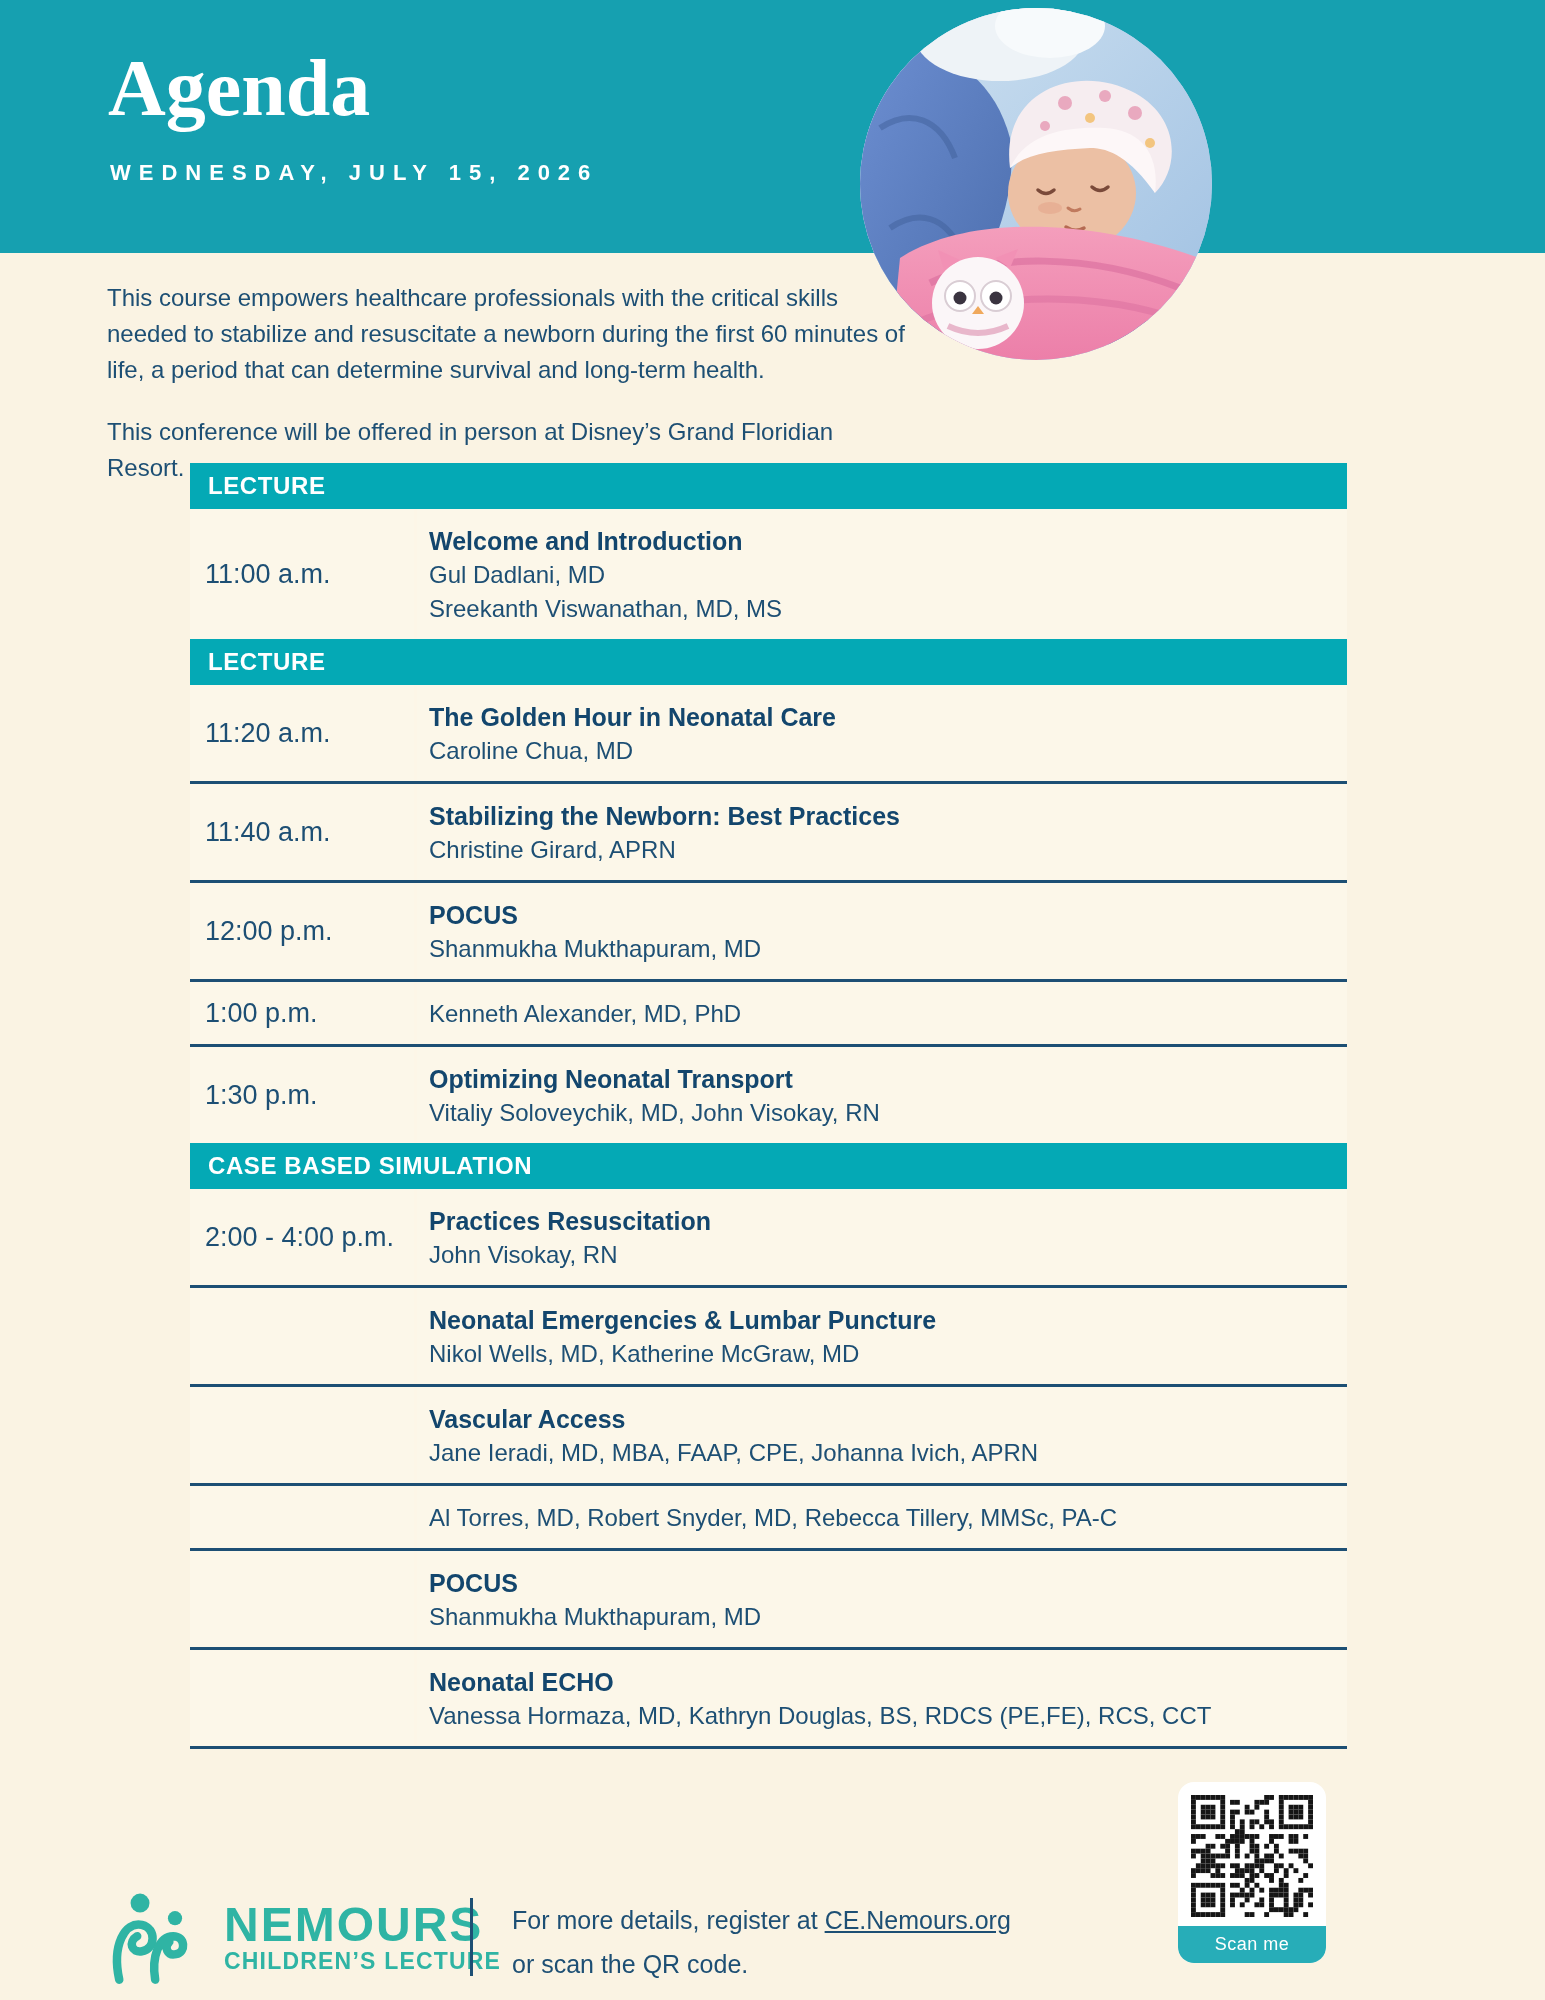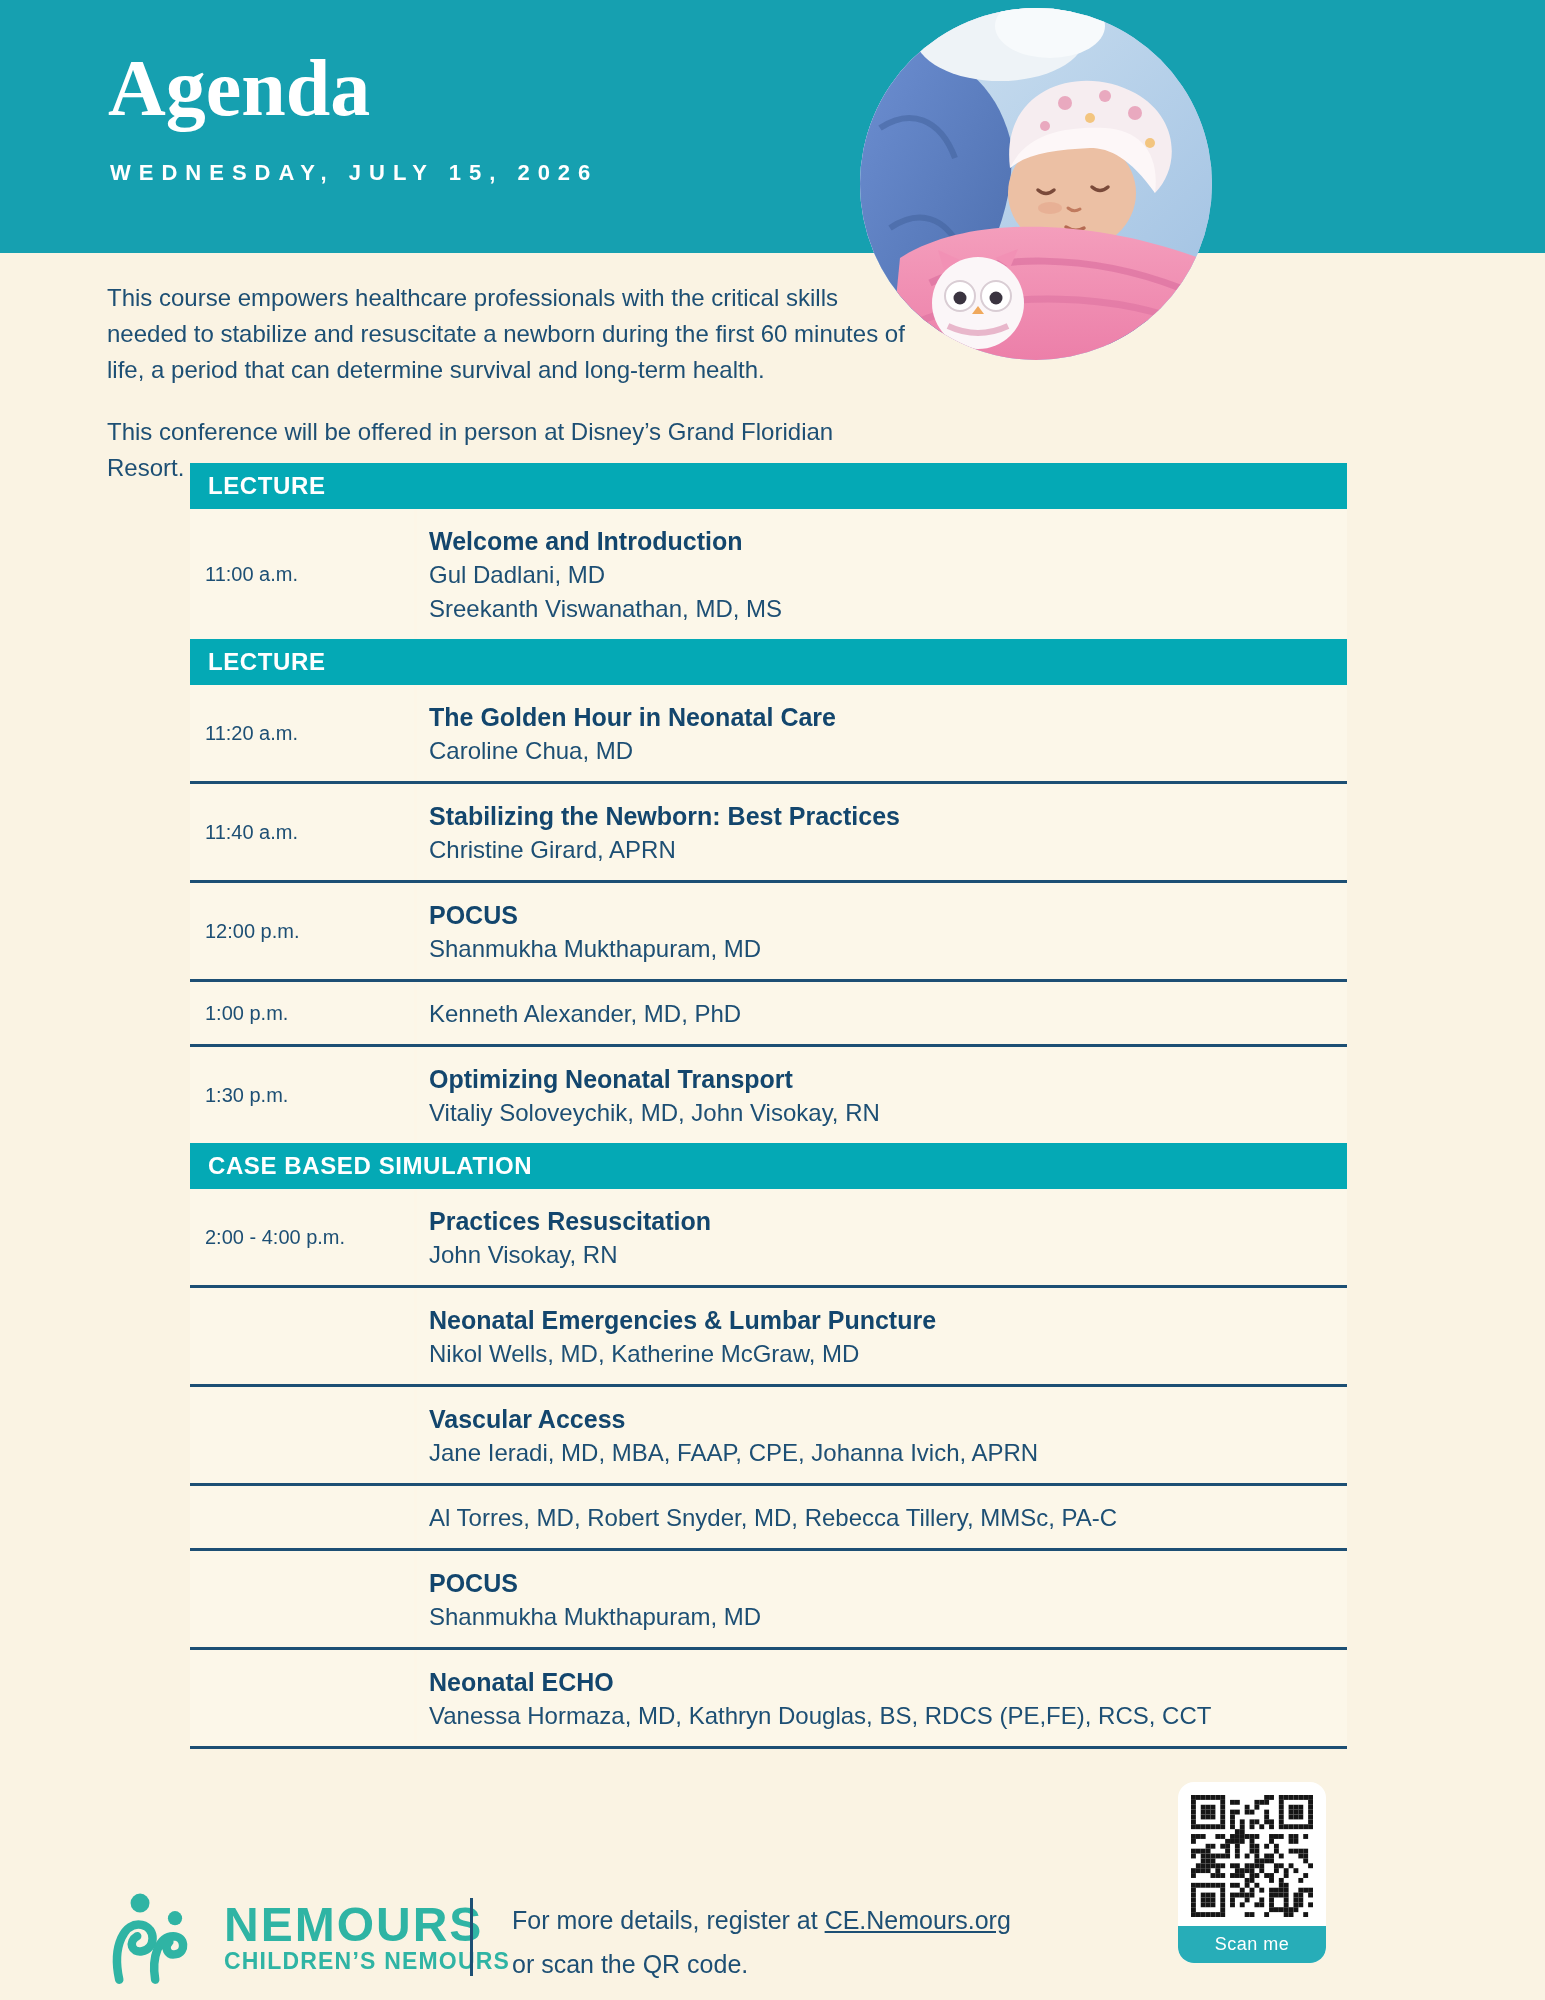--- a/index.html
+++ b/index.html
@@ -57,21 +57,21 @@
     display:flex;align-items:center;box-sizing:border-box;padding-left:18px;
     color:#ffffff;font-weight:700;font-size:24px;letter-spacing:0.6px;
   }
   .agenda-row{display:flex;background:var(--row-bg);}
   .agenda-row.bordered{border-top:3px solid var(--navy);}
   .time-cell{
     flex:0 0 227px;width:227px;box-sizing:border-box;
     padding:14px 4px 14px 15px;
     border-right:3px solid #FDF6E7;
     display:flex;align-items:center;
-    color:var(--navy);font-size:20px;
+    color:var(--navy);font-size:27px;
   }
   .content-cell{flex:1;padding:15px 16px 13px 12px;}
   .session-title{font-weight:700;font-size:25px;line-height:34px;color:var(--navy-dark);}
   .presenter-line{font-size:24px;line-height:34px;color:var(--navy);}
   
   .footer-logo{position:absolute;left:106px;top:1886px;display:flex;align-items:center;}
   .logo-mark{width:104px;height:106px;}
   .logo-words{margin-left:14px;}
   .logo-name{font-size:48px;font-weight:700;letter-spacing:2px;color:var(--logo-teal);line-height:42px;}
   .logo-tagline{font-size:23px;font-weight:700;letter-spacing:1.2px;color:var(--logo-teal);line-height:26px;margin-top:2px;}
@@ -258,21 +258,21 @@
     <svg class="logo-mark" viewBox="0 0 110 110">
       <g fill="none" stroke="#2FB4A4" stroke-width="9" stroke-linecap="round">
         <path d="M14,98 C6,62 20,36 38,40 C54,44 52,66 38,68 C27,70 23,58 33,52"></path>
         <path d="M52,98 C48,74 56,52 71,52 C84,52 85,69 74,71 C65,73 61,64 67,58"></path>
       </g>
       <circle cx="36" cy="17" r="10" fill="#2FB4A4"></circle>
       <circle cx="73" cy="33" r="7.5" fill="#2FB4A4"></circle>
     </svg>
     <div class="logo-words">
       <div class="logo-name">NEMOURS</div>
-      <div class="logo-tagline">CHILDREN’S NEMOURS</div>
+      <div class="logo-tagline">CHILDREN’S LECTURE</div>
     </div>
   </div>
 
   <div class="footer-divider"></div>
 
   <div class="footer-text">
     <div><span>For more details, register at </span><a href="#">CE.Nemours.org</a></div>
     <div>or scan the QR code.</div>
   </div>
 

